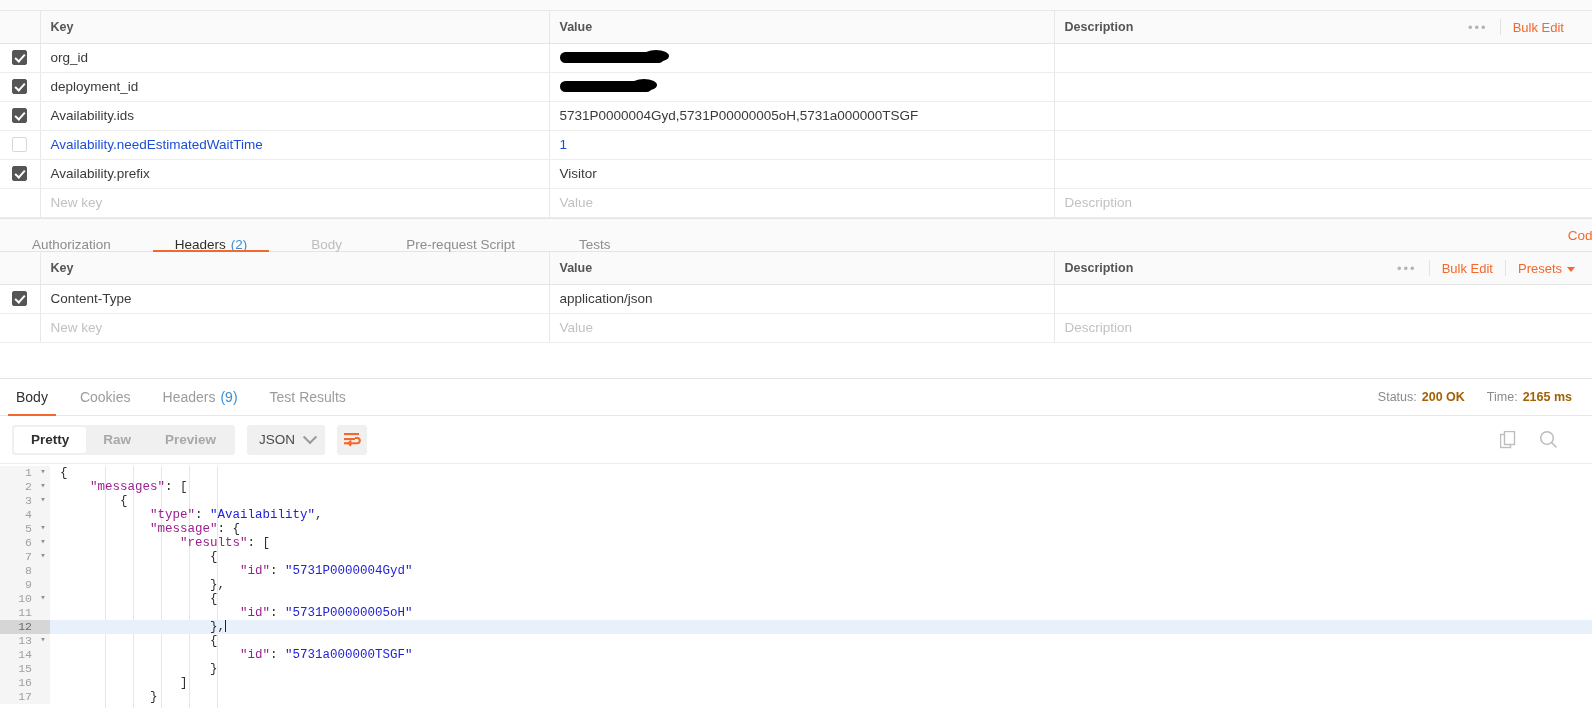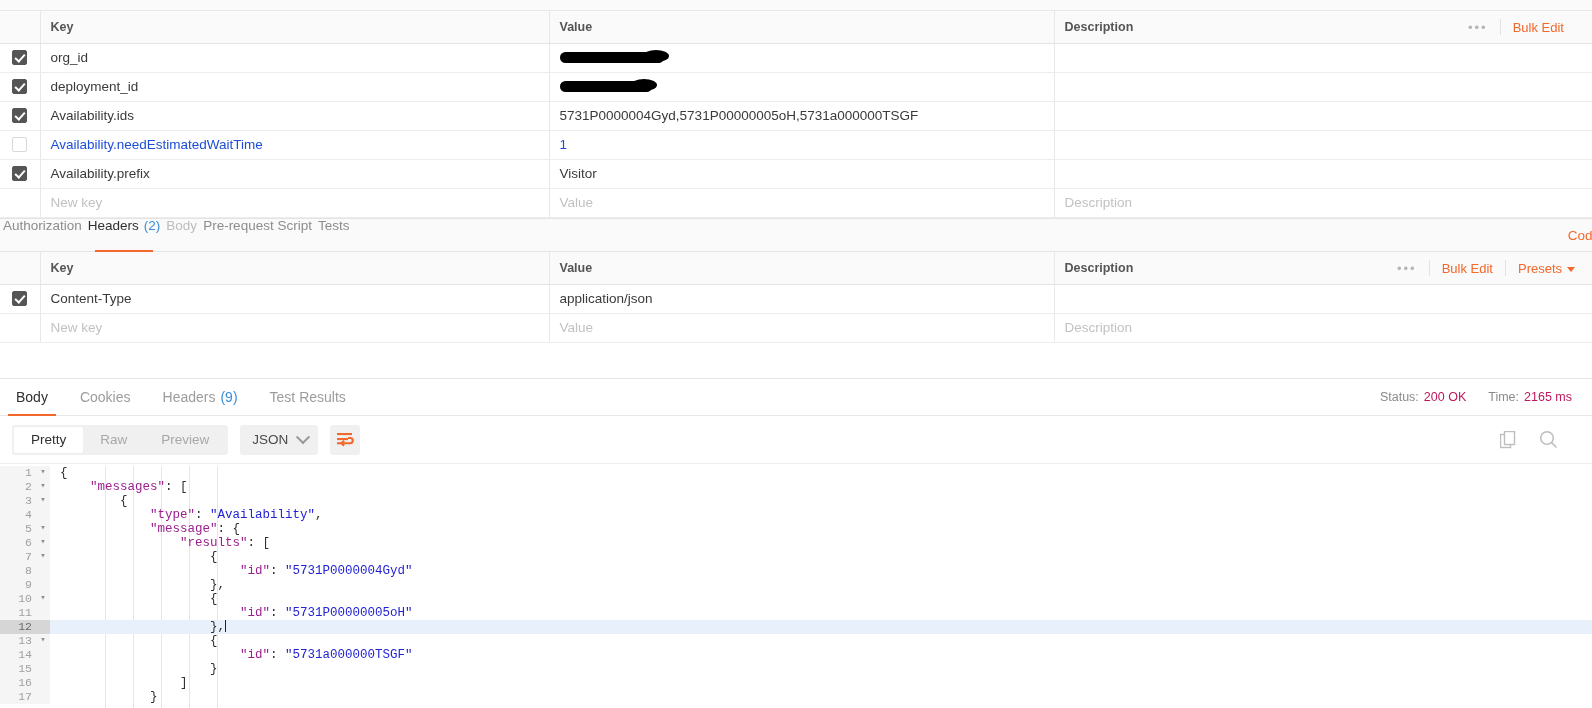--- a/index.html
+++ b/index.html
@@ -88,22 +88,22 @@
   }
 
   
   .tabbar {
     position:absolute; left:0; width:1592px; height:34px;
     background:#fafafa;
     border-top:1px solid #e4e4e4; border-bottom:1px solid #e4e4e4;
     display:flex; align-items:center;
   }
   .tab {
-    height:34px; display:flex; align-items:flex-start;
-    padding: 0 3px; font-size:13.5px; color:#8d8d8d;
+    height:34px; display:flex; align-items:flex-end;
+    padding: 0 32px; font-size:13.5px; color:#8d8d8d;
     position:relative; cursor:default;
   }
   .tab.active { color:#2f2f2f; }
   .tab.active::after{
     content:""; position:absolute; left:10px; right:10px; bottom:-1px;
     height:3px; background:#f3682c;
   }
   .tab .count { color:#3a8fd6; margin-left:5px; }
   .tab.muted { color:#bdbdbd; }
   .tabbar .spacer { flex:1 1 auto; }
@@ -118,31 +118,31 @@
   .rtab { height:38px; display:flex; align-items:center; padding:0 16px;
           font-size:14px; color:#9c9c9c; position:relative; }
   .rtab.active { color:#303030; }
   .rtab.active::after{
     content:""; position:absolute; left:8px; right:8px; bottom:-1px;
     height:3px; background:#f3682c;
   }
   .rtab .count{ color:#3a8fd6; margin-left:5px; }
   .resp-meta { margin-left:auto; display:flex; align-items:center; gap:22px;
                padding-right:20px; font-size:12.5px; color:#8a8a8a; }
-  .resp-meta b { color:#be185d; font-weight:normal; margin-left:5px; }
+  .resp-meta b { color:#a16207; font-weight:bold; margin-left:5px; }
 
   
   .body-toolbar {
     position:absolute; left:0; width:1592px; height:48px;
     display:flex; align-items:center; padding:0 12px;
     border-bottom:1px solid #ededed; background:#fff;
   }
   .segmented {
     display:flex; background:#f0f0f0; border-radius:3px; height:30px;
-    align-items:center; padding:2px;
+    align-items:center; padding:2px;font-weight:bold;
   }
   .seg {
     height:26px; display:flex; align-items:center; padding:0 17px;
     font-size:13.5px; color:#a8a8a8; border-radius:3px;
   }
   .seg.on { background:#fff; color:#2f2f2f; }
   .select-box {
     margin-left:12px; height:30px; background:#f0f0f0; border-radius:3px;
     display:flex; align-items:center; padding:0 10px 0 12px;
     font-size:13.5px; color:#4a4a4a; gap:10px;

